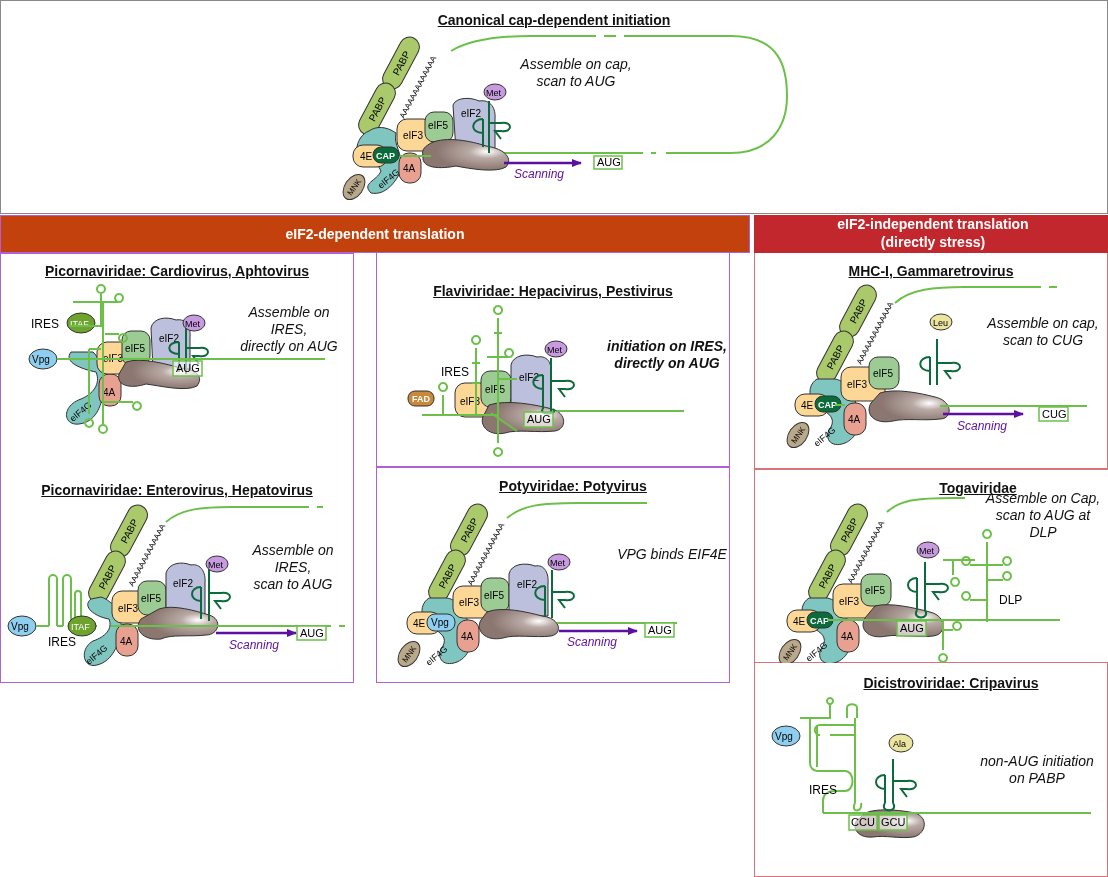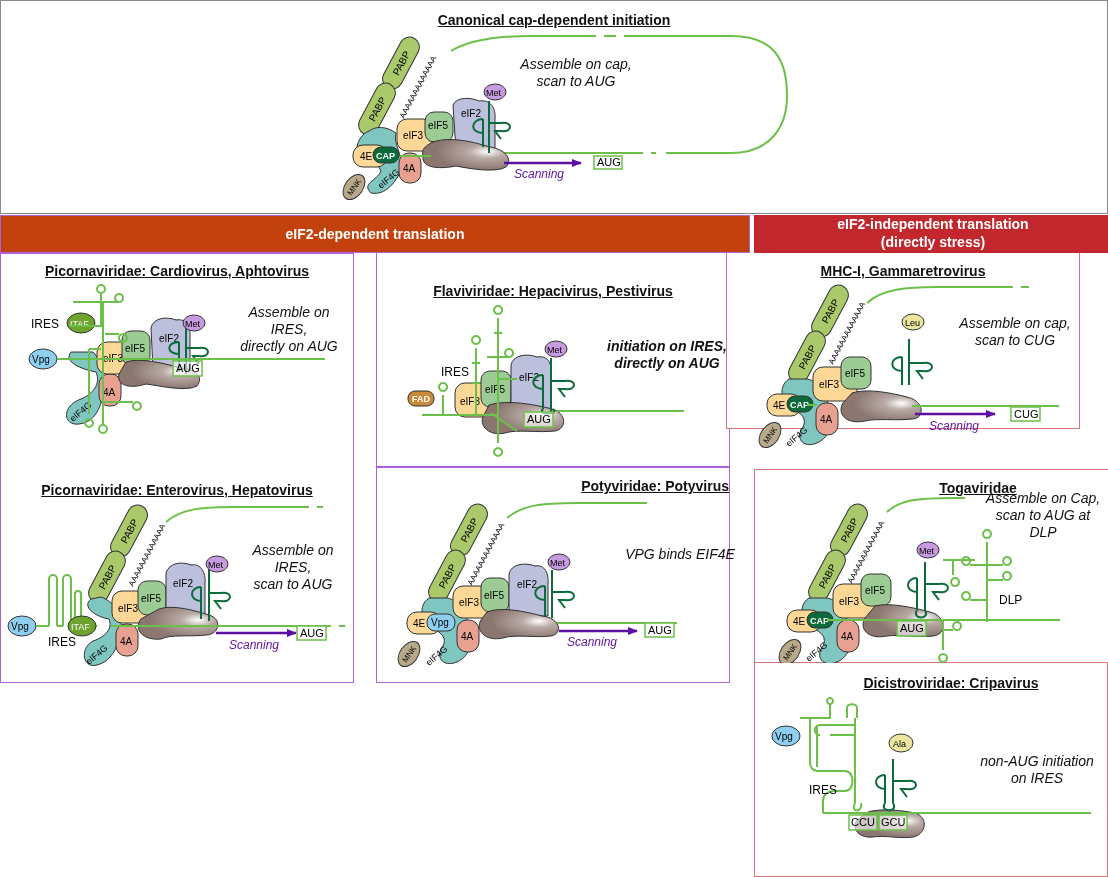--- a/index.html
+++ b/index.html
@@ -196,22 +196,22 @@
     <line x1="180" y1="158" x2="307" y2="158" stroke="#6cc04a" stroke-width="2"></line>
     <rect x="147" y="159" width="29" height="15" fill="#fff" fill-opacity="0.6" stroke="#6cc04a" stroke-width="1.5"></rect>
     <text x="150" y="170" font-size="11">AUG</text>
     <rect x="31" y="138" width="26" height="15" rx="7" fill="#c9883a" stroke="#333"></rect>
     <text x="35" y="149" font-size="9" font-weight="bold" fill="#fff">FAD</text>
     <text x="64" y="123" font-size="12">IRES</text>
   </svg>
 </div>
 
 <div class="panel" style="left:376px;top:467px;width:354px;height:216px;border:1.5px solid #b15fd6;">
-  <div class="title" style="top:10px;text-align:right;left:40px;">Potyviridae: Potyvirus</div>
-  <div class="note" style="left:248px;top:78px;width:110px;">
+  <div class="title" style="top:10px;text-align:center;left:40px;">Potyviridae: Potyvirus</div>
+  <div class="note" style="left:240px;top:78px;width:110px;">
     <div>VPG binds EIF4E</div>
   </div>
   <svg width="354" height="216">
     <path d="M130,50 C145,37 165,35 200,35 L270,35" fill="none" stroke="#6cc04a" stroke-width="2"></path>
     <g transform="translate(92,62) rotate(-62)">
       <rect x="-28" y="-10" width="56" height="20" rx="10" fill="#a9c96a" stroke="#333"></rect>
       <text x="0" y="4" font-size="10" text-anchor="middle">PABP</text>
     </g>
     <text transform="translate(95,118) rotate(-62)" font-size="8">AAAAAAAAAAAAA</text>
     <g transform="translate(70,108) rotate(-62)">
@@ -241,21 +241,21 @@
     <ellipse cx="182" cy="94" rx="11" ry="8" fill="#c89be0" stroke="#333"></ellipse>
     <text x="173" y="98" font-size="9">Met</text>
     <line x1="180" y1="155" x2="300" y2="155" stroke="#6cc04a" stroke-width="2"></line>
     <line x1="182" y1="163" x2="260" y2="163" stroke="#5c0fa0" stroke-width="2.5" marker-end="url(#arrowHead)"></line>
     <text x="190" y="178" font-size="12" font-style="italic" fill="#5c0fa0">Scanning</text>
     <rect x="268" y="155" width="29" height="14" fill="#fff" stroke="#6cc04a" stroke-width="1.5"></rect>
     <text x="271" y="166" font-size="11">AUG</text>
   </svg>
 </div>
 
-<div class="panel" style="left:726px;top:253px;width:354px;height:176px;border:1.5px solid #d9737a;border-top:none;">
+<div class="panel" style="left:754px;top:253px;width:354px;height:216px;border:1.5px solid #d9737a;border-top:none;">
   <div class="title" style="top:10px;">MHC-I, Gammaretrovirus</div>
   <div class="note" style="left:228px;top:62px;width:120px;">
     <div>Assemble on cap,</div>
     <div>scan to CUG</div>
   </div>
   <svg width="354" height="216">
     <path d="M140,50 C155,36 180,34 210,34 L286,34 M294,34 L302,34" fill="none" stroke="#6cc04a" stroke-width="2"></path>
     <g transform="translate(103,58) rotate(-62)">
       <rect x="-28" y="-10" width="56" height="20" rx="10" fill="#a9c96a" stroke="#333"></rect>
       <text x="0" y="4" font-size="10" text-anchor="middle">PABP</text>
@@ -336,21 +336,21 @@
     <line x1="72" y1="150" x2="305" y2="150" stroke="#6cc04a" stroke-width="2"></line>
     <rect x="142" y="151" width="29" height="15" fill="#fff" fill-opacity="0.6" stroke="#6cc04a" stroke-width="1.5"></rect>
     <text x="145" y="162" font-size="11">AUG</text>
   </svg>
 </div>
 
 <div class="panel" style="left:754px;top:663px;width:354px;height:214px;border:1.5px solid #d9737a;border-top:none;">
   <div class="title" style="top:12px;left:40px;">Dicistroviridae:  Cripavirus</div>
   <div class="note" style="left:222px;top:90px;width:120px;">
     <div>non-AUG initiation</div>
-    <div>on IRES</div>
+    <div>on PABP</div>
   </div>
   <svg width="354" height="214">
     <path d="M110,150 C125,144 150,148 160,150 C175,155 170,172 158,174 C145,176 130,172 118,174 C100,176 95,160 105,155 Z" fill="url(#riboGrad)" stroke="#333"></path>
     <path d="M45,55 L75,55 L75,40 M78,38 a3,3 0 1,1 0,-0.1 M55,55 L55,100 C55,104 58,108 62,108 L90,108 M65,62 L75,62 M65,62 C58,62 58,72 65,72 M75,62 L100,62 M75,72 L100,72 M100,62 L100,75 M100,55 L100,140 M92,55 L92,45 C92,40 102,40 102,45 L102,55 M62,104 L62,62 M90,108 C100,108 100,128 90,128 L80,128 C72,128 68,132 68,138 L68,150 M68,150 L100,150 M100,140 C95,150 108,150 106,140" fill="none" stroke="#6cc04a" stroke-width="2"></path>
     <path d="M138,96 L138,140 M130,112 L130,140 M130,112 C118,112 118,126 130,126 M138,118 L152,118 C164,116 164,128 152,126 L146,126 L152,134 M130,140 C124,150 144,150 138,140" fill="none" stroke="#0b6b3a" stroke-width="2"></path>
     <ellipse cx="31" cy="73" rx="14" ry="10" fill="#8ecff0" stroke="#333"></ellipse>
     <text x="20" y="77" font-size="10">Vpg</text>
     <ellipse cx="146" cy="80" rx="12" ry="9" fill="#ebe5a0" stroke="#333"></ellipse>
     <text x="138" y="84" font-size="9">Ala</text>
     <text x="54" y="131" font-size="12">IRES</text>

